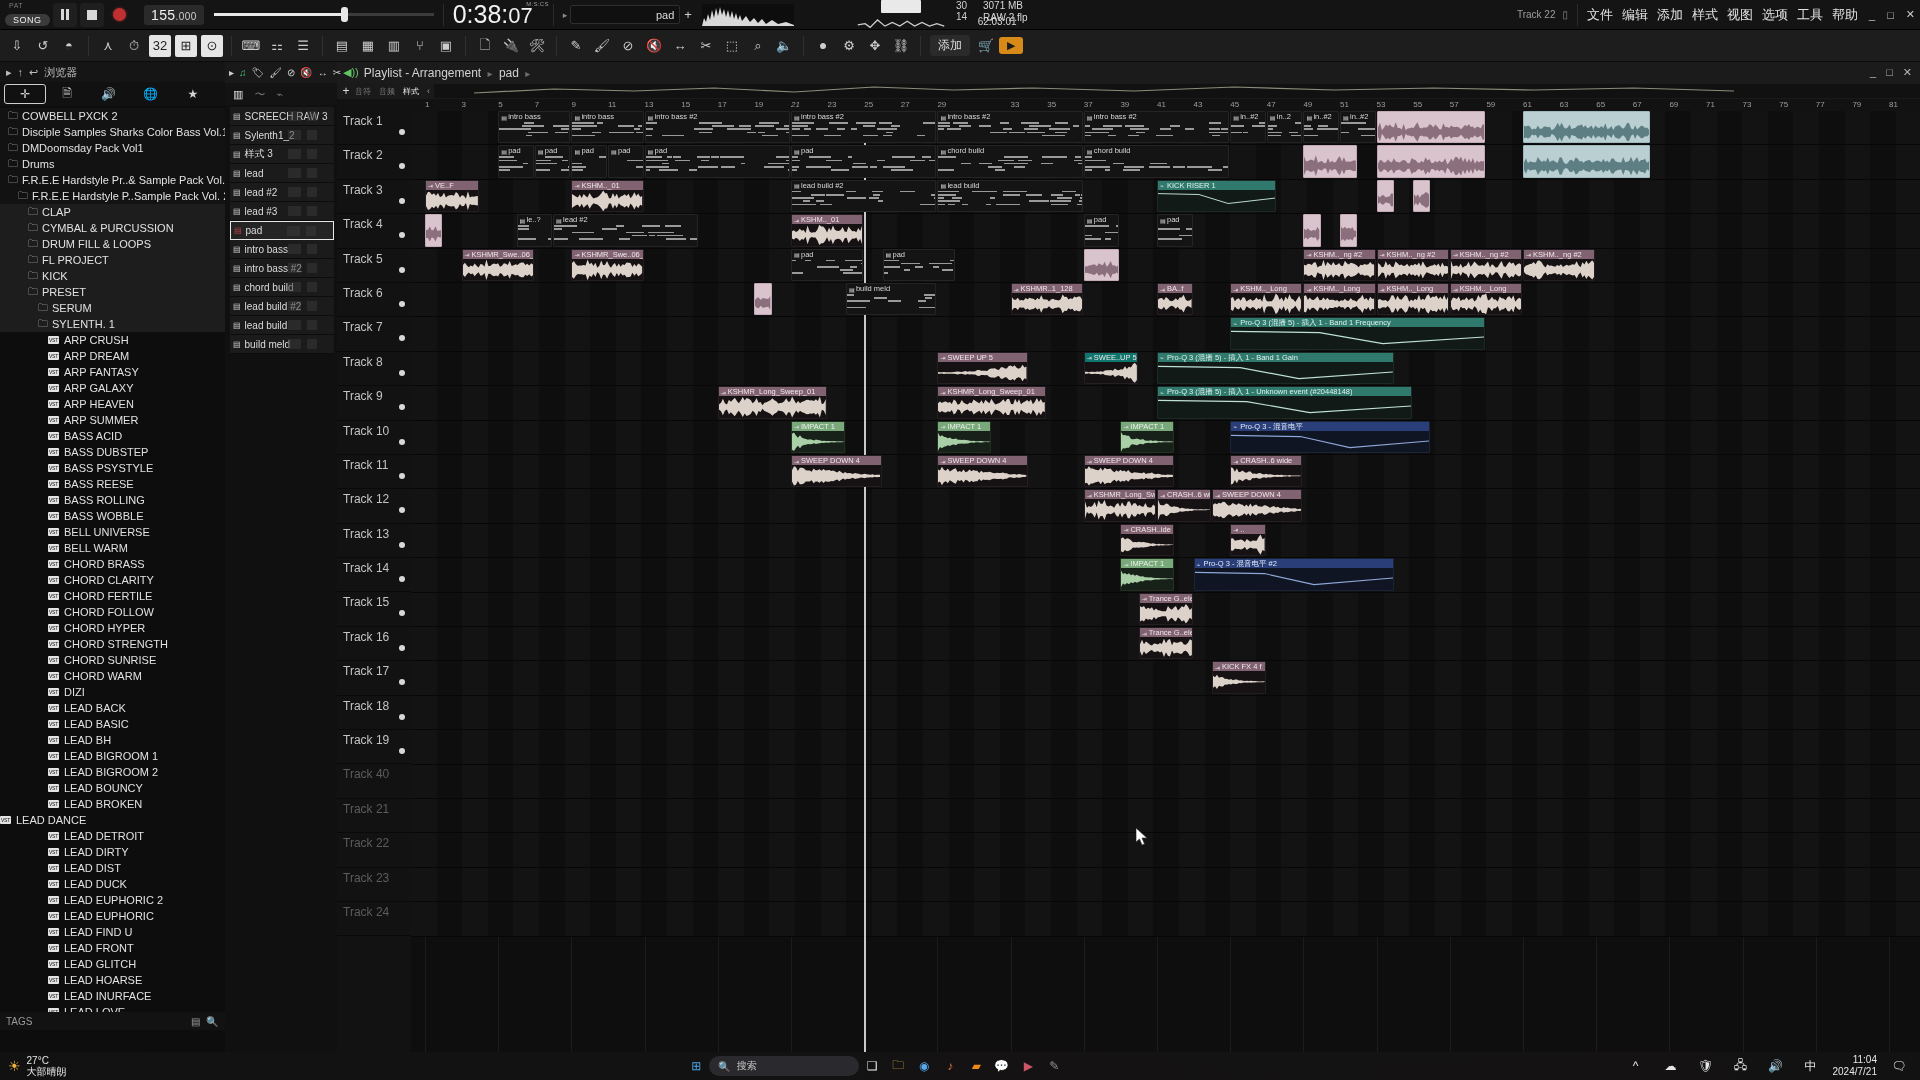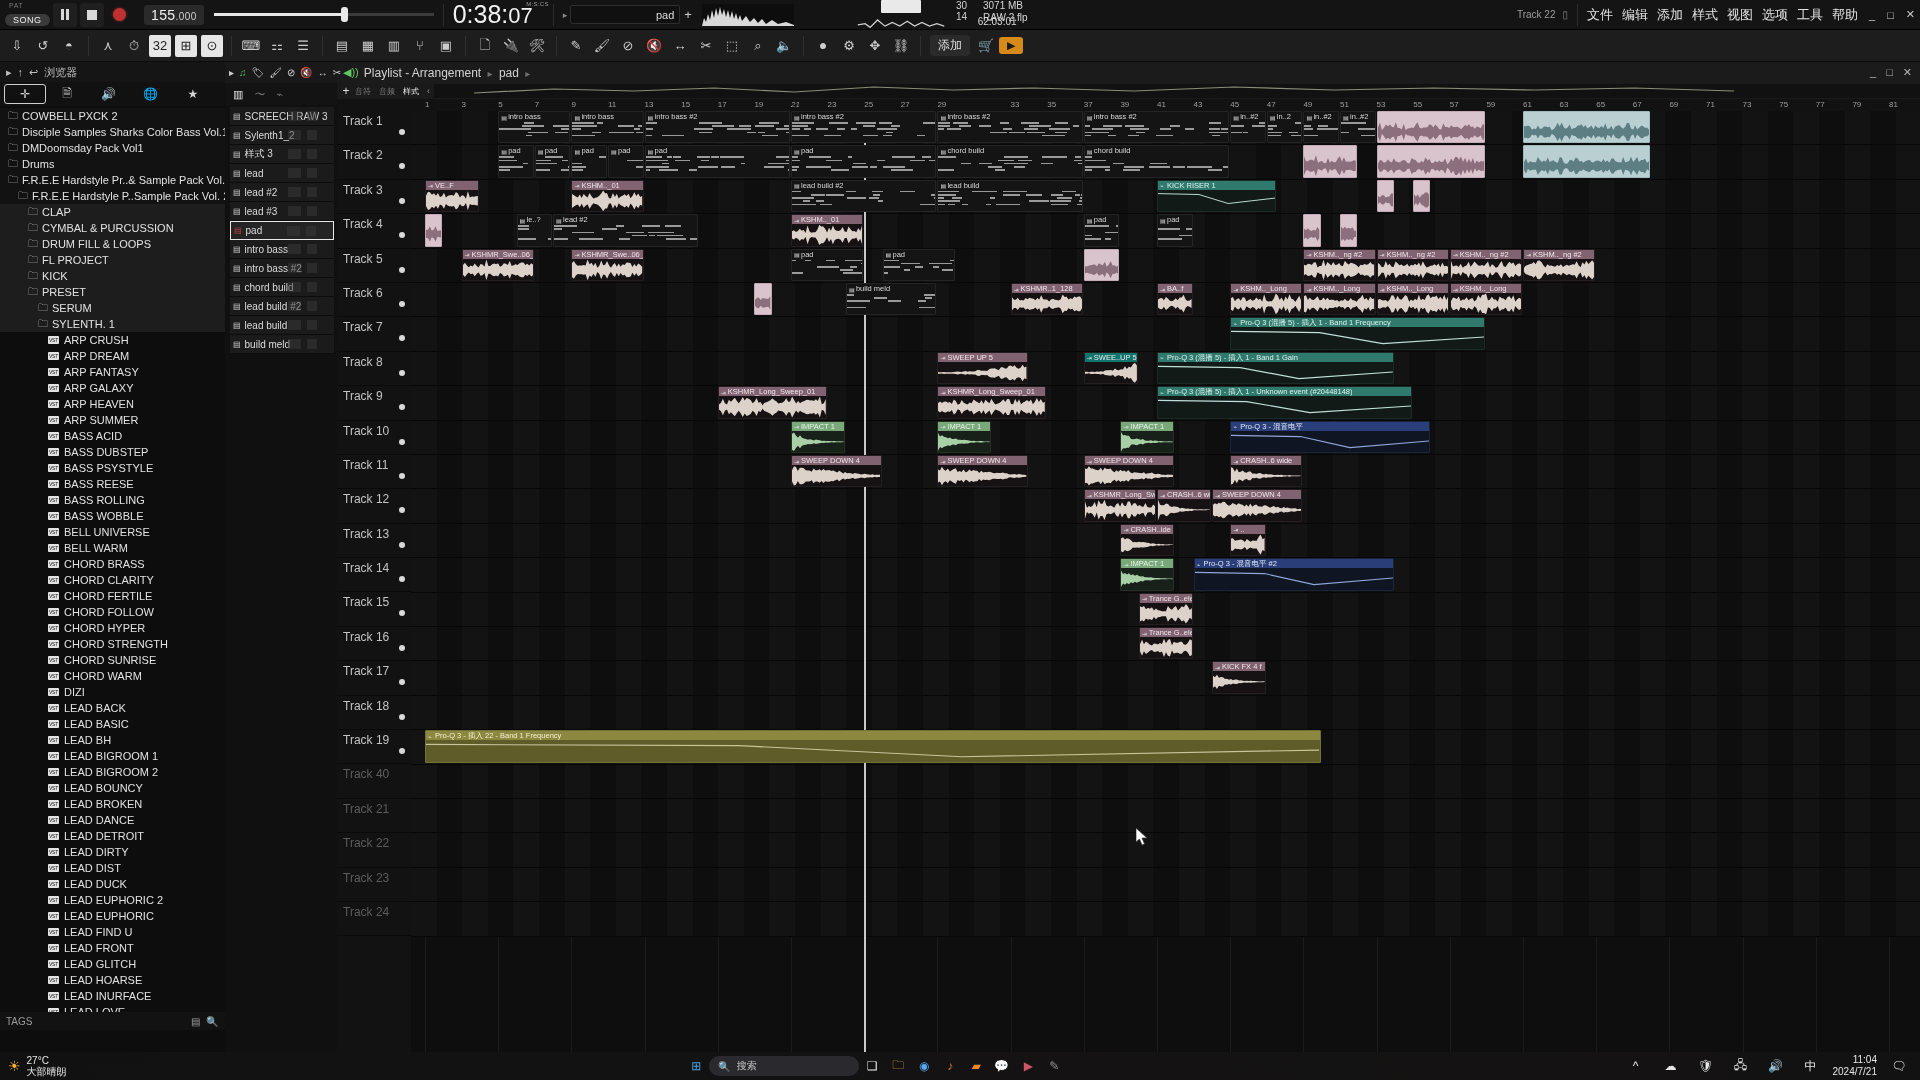--- a/index.html
+++ b/index.html
@@ -540,21 +540,21 @@
           <span>LEAD BIGROOM 2</span>
         </div>
         <div class="trow" style="padding-left: 48px;">
           <span class="vsticon">VST</span>
           <span>LEAD BOUNCY</span>
         </div>
         <div class="trow" style="padding-left: 48px;">
           <span class="vsticon">VST</span>
           <span>LEAD BROKEN</span>
         </div>
-        <div class="trow" style="padding-left: 48px;">
+        <div class="trow" style="">
           <span class="vsticon">VST</span>
           <span>LEAD DANCE</span>
         </div>
         <div class="trow" style="padding-left: 48px;">
           <span class="vsticon">VST</span>
           <span>LEAD DETROIT</span>
         </div>
         <div class="trow" style="padding-left: 48px;">
           <span class="vsticon">VST</span>
           <span>LEAD DIRTY</span>
@@ -1639,26 +1639,20 @@
           <svg class="wave" viewBox="0 0 53.900000000000006 22.4" preserveAspectRatio="none">
             <polygon fill="#ddd2c9" points="0.0,7.5 2.1,2.8 4.1,7.5 6.2,4.8 8.3,6.2 10.4,8.0 12.4,8.9 14.5,6.7 16.6,7.0 18.7,7.9 20.7,6.3 22.8,7.4 24.9,1.7 27.0,6.6 29.0,3.0 31.1,2.2 33.2,8.5 35.2,5.0 37.3,6.0 39.4,6.1 41.5,5.0 43.5,4.9 45.6,7.7 47.7,8.1 49.8,6.1 51.8,2.3 53.9,3.7 53.9,18.7 51.8,20.1 49.8,16.3 47.7,14.3 45.6,14.7 43.5,17.5 41.5,17.4 39.4,16.3 37.3,16.4 35.2,17.4 33.2,13.9 31.1,20.2 29.0,19.4 27.0,15.8 24.9,20.7 22.8,15.0 20.7,16.1 18.7,14.5 16.6,15.4 14.5,15.7 12.4,13.5 10.4,14.4 8.3,16.2 6.2,17.6 4.1,14.9 2.1,19.6 0.0,14.9 "></polygon>
           </svg>
         </div>
         <div class="clip audclip" style="left: 800.9px; top: 550.4px; width: 53.9px; height: 32.4px; background: rgb(22, 18, 20); border: 1px solid rgb(36, 29, 34);">
           <div class="cl" style="background: rgb(128, 98, 112); color: rgb(240, 230, 234);">KICK FX 4 f<span class="hd">⇥</span></div>
           <svg class="wave" viewBox="0 0 53.900000000000006 22.4" preserveAspectRatio="none">
             <polygon fill="#ddd2c9" points="0.0,5.0 2.1,6.5 4.1,3.8 6.2,7.0 8.3,6.3 10.4,6.4 12.4,8.3 14.5,8.1 16.6,9.0 18.7,8.4 20.7,9.5 22.8,8.8 24.9,8.9 27.0,9.9 29.0,9.6 31.1,10.1 33.2,10.5 35.2,10.2 37.3,10.4 39.4,10.1 41.5,10.5 43.5,10.5 45.6,10.7 47.7,10.8 49.8,10.8 51.8,10.7 53.9,10.9 53.9,11.5 51.8,11.7 49.8,11.6 47.7,11.6 45.6,11.7 43.5,11.9 41.5,11.9 39.4,12.3 37.3,12.0 35.2,12.2 33.2,11.9 31.1,12.3 29.0,12.8 27.0,12.5 24.9,13.5 22.8,13.6 20.7,12.9 18.7,14.0 16.6,13.4 14.5,14.3 12.4,14.1 10.4,16.0 8.3,16.1 6.2,15.4 4.1,18.6 2.1,15.9 0.0,17.4 "></polygon>
           </svg>
         </div>
-        <div class="clip autoclip" style="left: 14px; top: 619.2px; width: 895.7px; height: 32.4px; background: rgb(95, 92, 42); border: 1px solid rgb(116, 112, 58);">
-          <div class="cl" style="background: rgb(141, 136, 63); color: rgb(242, 239, 212);">Pro-Q 3 - 插入 22 - Band 1 Frequency<span class="hd">⌁</span></div>
-          <svg class="wave" viewBox="0 0 895.7 22.4" preserveAspectRatio="none">
-            <polyline fill="none" stroke="#c9c49a" stroke-width="1.2" points="0,4.4799999999999995 313.495,5.6 537.42,16.799999999999997 895.7,10.08"></polyline>
-          </svg>
-        </div>
       </div>
   </div>
 
   <svg class="cursor-arrow" viewBox="0 0 14 18">
     <polygon points="0,0 0,14 3.5,11 6,17 8.5,16 6,10 11,10" fill="#fff" stroke="#333" stroke-width=".7"></polygon>
   </svg>
 </div>
 
 <div id="taskbar">
   <div id="tb-weather">

